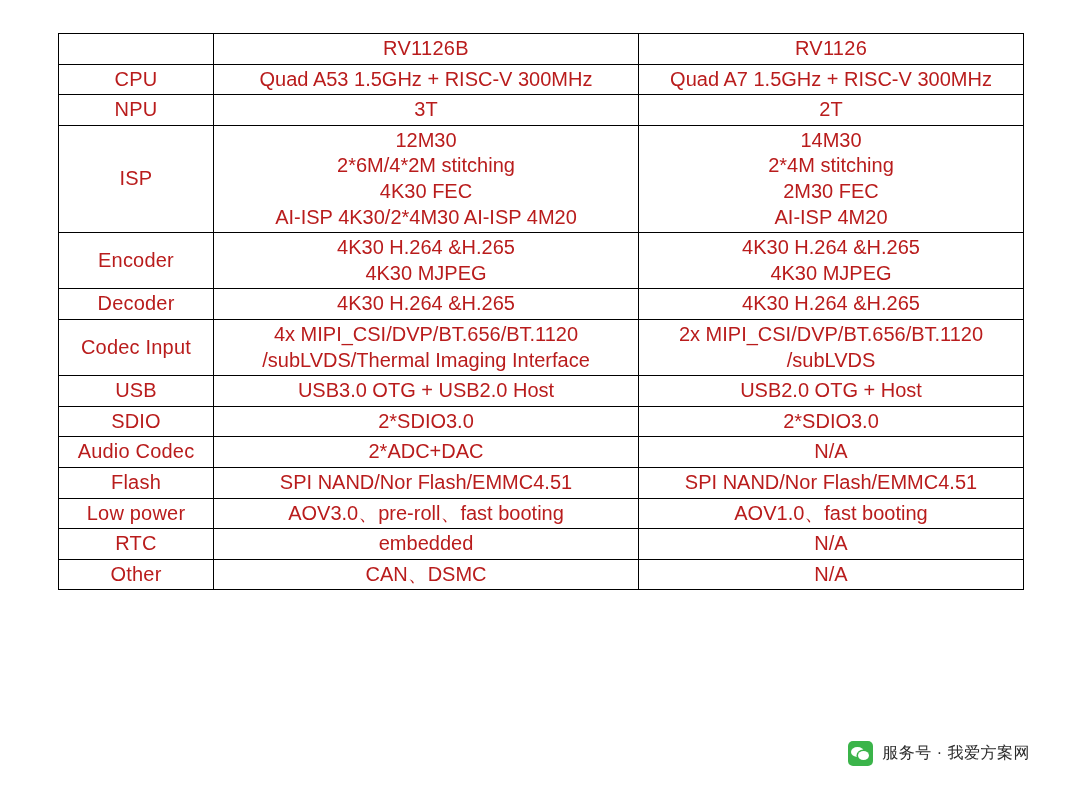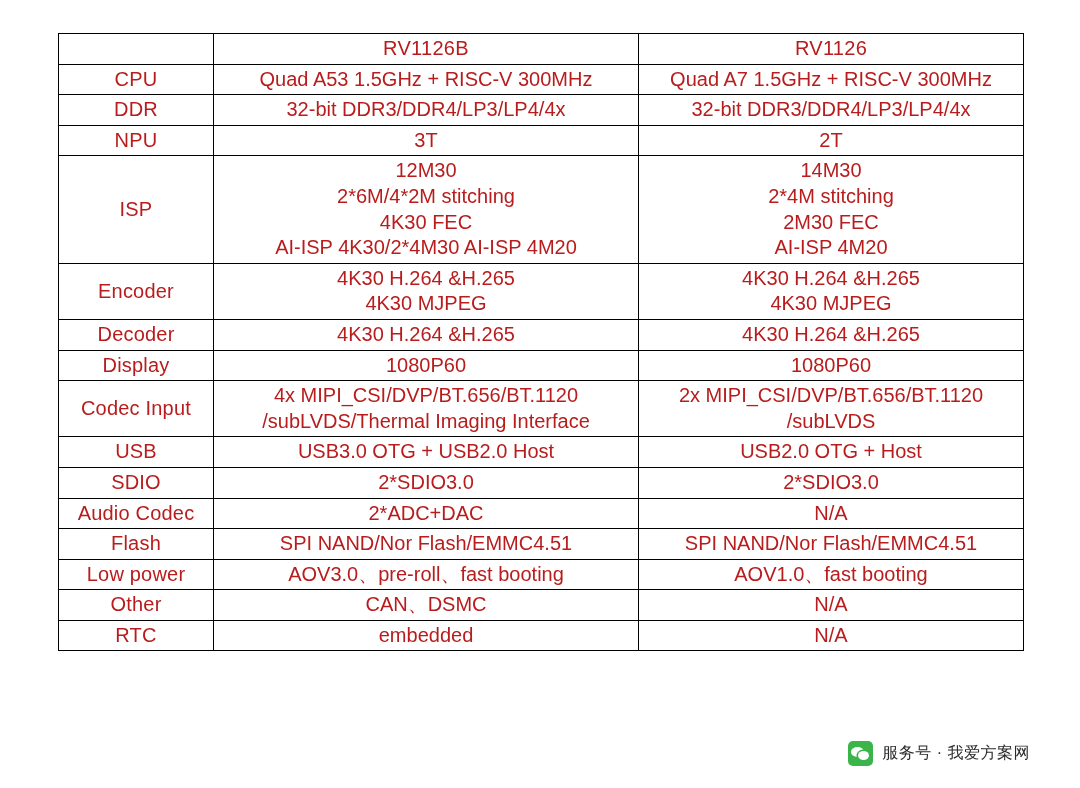--- a/index.html
+++ b/index.html
@@ -132,29 +132,20 @@
       <tr>
         <td class="label-cell">CPU</td>
         <td>
             <span class="cell-line">Quad A53 1.5GHz + RISC-V 300MHz</span>
           </td>
         <td>
             <span class="cell-line">Quad A7 1.5GHz + RISC-V 300MHz</span>
           </td>
       </tr>
 
-      <tr>
-        <td class="label-cell">DDR</td>
-        <td>
-            <span class="cell-line">32-bit DDR3/DDR4/LP3/LP4/4x</span>
-          </td>
-        <td>
-            <span class="cell-line">32-bit DDR3/DDR4/LP3/LP4/4x</span>
-          </td>
-      </tr>
 
       <tr>
         <td class="label-cell">NPU</td>
         <td>
             <span class="cell-line">3T</span>
           </td>
         <td>
             <span class="cell-line">2T</span>
           </td>
       </tr>
@@ -190,29 +181,20 @@
       <tr>
         <td class="label-cell">Decoder</td>
         <td>
             <span class="cell-line">4K30 H.264 &amp;H.265</span>
           </td>
         <td>
             <span class="cell-line">4K30 H.264 &amp;H.265</span>
           </td>
       </tr>
 
-      <tr>
-        <td class="label-cell">Display</td>
-        <td>
-            <span class="cell-line">1080P60</span>
-          </td>
-        <td>
-            <span class="cell-line">1080P60</span>
-          </td>
-      </tr>
 
 
       <tr>
         <td class="label-cell">Codec Input</td>
         <td class="multi">
           <span class="cell-line">4x MIPI_CSI/DVP/BT.656/BT.1120</span>
           <span class="cell-line">/subLVDS/Thermal Imaging Interface</span>
         </td>
         <td class="multi">
           <span class="cell-line">2x MIPI_CSI/DVP/BT.656/BT.1120</span>
@@ -265,33 +247,33 @@
         <td class="label-cell">Low power</td>
         <td>
             <span class="cell-line">AOV3.0、pre-roll、fast booting</span>
           </td>
         <td>
             <span class="cell-line">AOV1.0、fast booting</span>
           </td>
       </tr>
 
       <tr>
-        <td class="label-cell">Other</td>
-        <td>
-            <span class="cell-line">CAN、DSMC</span>
+        <td class="label-cell">RTC</td>
+        <td>
+            <span class="cell-line">embedded</span>
           </td>
         <td class="na">
             <span class="cell-line">N/A</span>
           </td>
       </tr>
 
       <tr>
-        <td class="label-cell">RTC</td>
-        <td>
-            <span class="cell-line">embedded</span>
+        <td class="label-cell">Other</td>
+        <td>
+            <span class="cell-line">CAN、DSMC</span>
           </td>
         <td class="na">
             <span class="cell-line">N/A</span>
           </td>
       </tr>
 
     </tbody>
   </table>
 
   <div class="footer">

